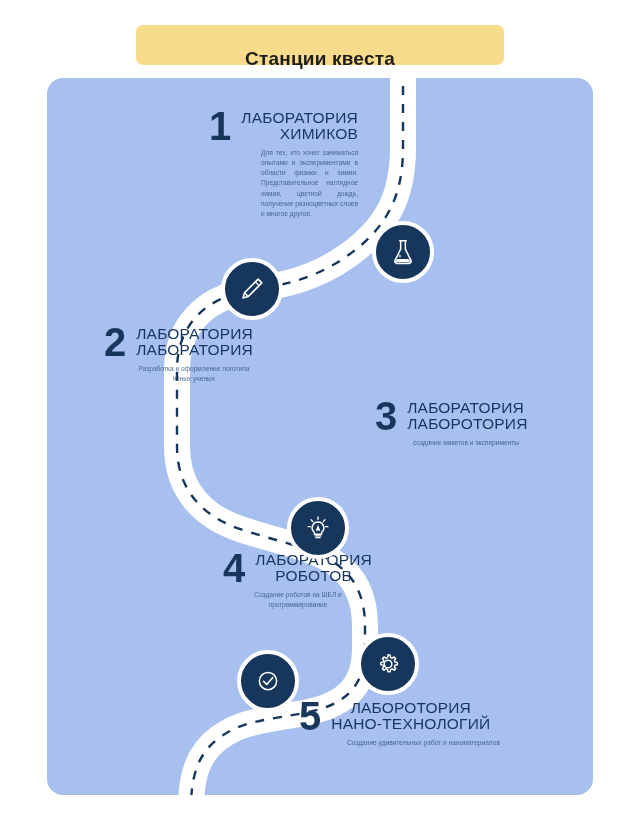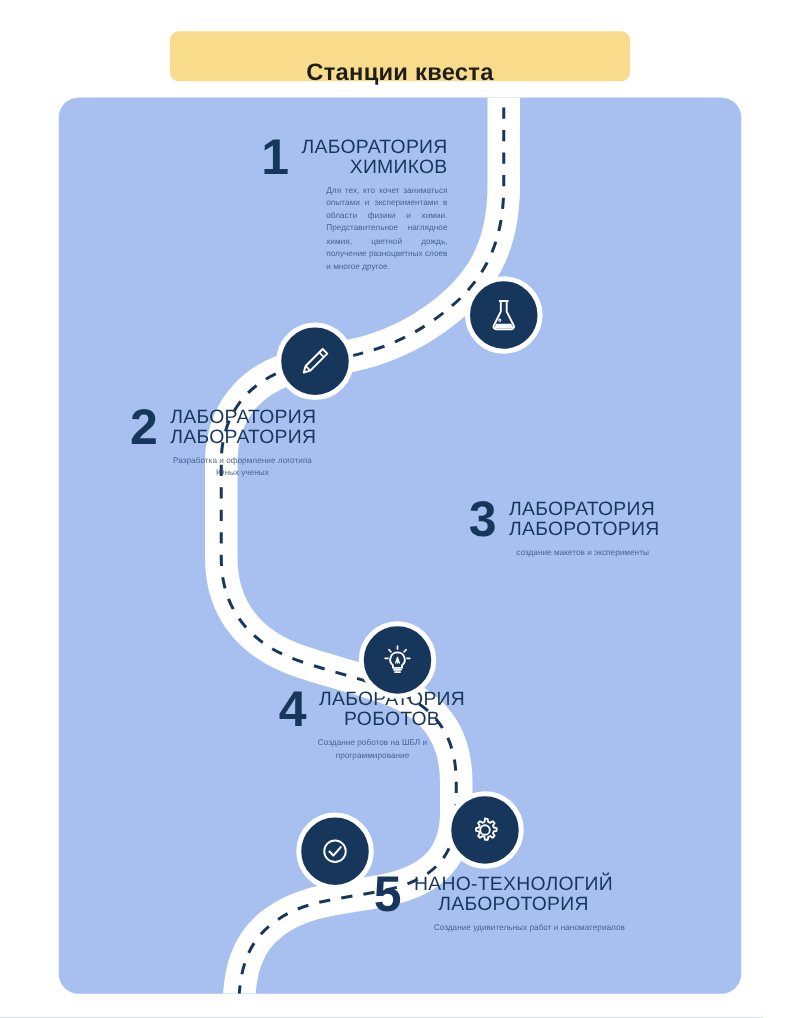--- a/index.html
+++ b/index.html
@@ -274,22 +274,22 @@
           <svg width="30" height="30" viewBox="0 0 32 32">
             <circle cx="16" cy="16" r="9.2" fill="none" stroke="#ffffff" stroke-width="1.6"></circle>
             <path d="M11.3 16.3 l3.3 3.4 6.3 -7.2" fill="none" stroke="#ffffff" stroke-width="1.8" stroke-linecap="round" stroke-linejoin="round"></path>
           </svg>
         </span>
       </div>
       <div class="station-text align-left" style="left:252px; top:620px; width:230px;">
         <div class="row">
           <div class="num" style="margin-right:10px;">5</div>
           <div class="title" style="text-align:center;">
+            <div>ЛАБОРОТОРИЯ</div>
             <div>НАНО-ТЕХНОЛОГИЙ</div>
-            <div>ЛАБОРОТОРИЯ</div>
           </div>
         </div>
         <div class="desc c" style="margin-left:32px; width:185px;">Создание удивительных работ и наноматериалов</div>
       </div>
     </div>
 
   </div>
 </div>
 
 </body></html>

